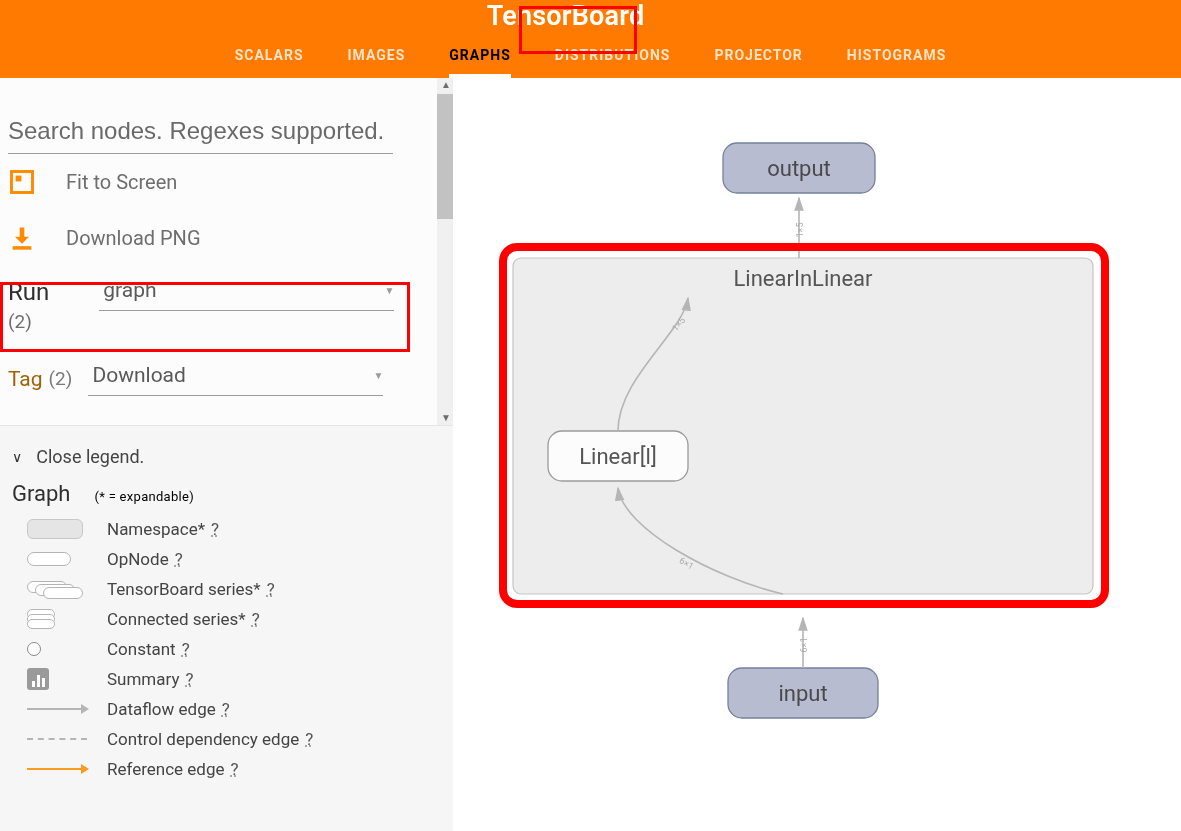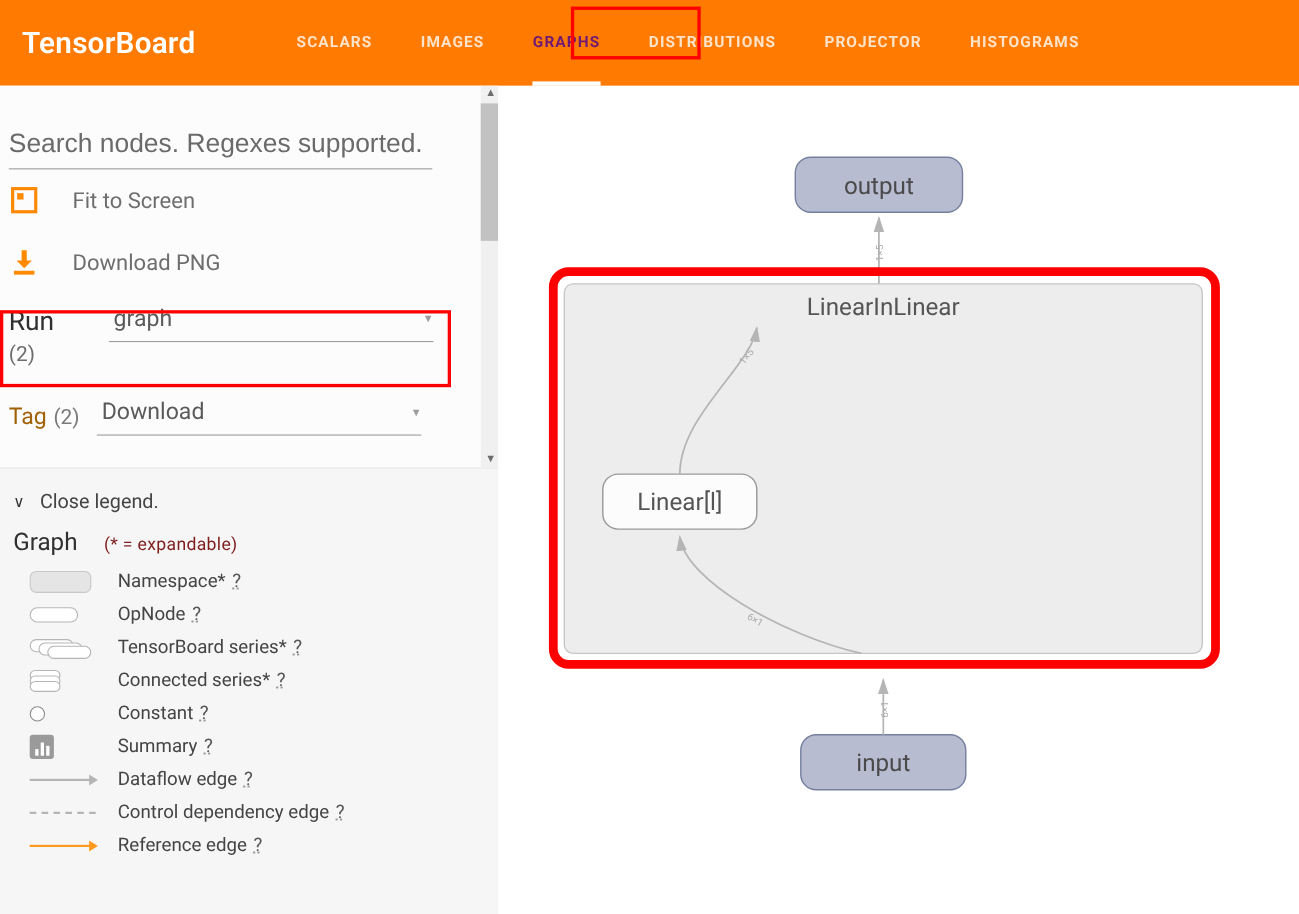--- a/index.html
+++ b/index.html
@@ -6,20 +6,21 @@
   html, body { width: 1181px; height: 831px; font-family: 'Roboto', 'Helvetica Neue', Arial, sans-serif; overflow: hidden; background: #fff; }
 
   
   .header {
     height: 78px;
     background: #ff7a00;
     display: flex;
     align-items: center;
     color: #fff;
     position: relative;
+    flex-direction: column;
   }
   .logo {
     font-size: 27px;
     font-weight: 600;
     margin-left: 20px;
     margin-right: 70px;
     letter-spacing: 0.2px;
   }
   .tabs { display: flex; height: 100%; align-items: center; }
   .tab {
@@ -27,21 +28,21 @@
     height: 100%;
     display: flex;
     align-items: center;
     font-size: 14px;
     font-weight: 700;
     letter-spacing: 1px;
     color: #ffe3c8;
     cursor: pointer;
     position: relative;
   }
-  .tab.active { color: #701a75; }
+  .tab.active { color: #000000; }
   .tab.active::after {
     content: "";
     position: absolute;
     bottom: 0; left: 22px; right: 22px;
     height: 4px;
     background: #fff;
   }
   .tab-highlight-box {
     position: absolute;
     border: 3px solid #ff0000;
@@ -154,21 +155,21 @@
     display: flex;
     align-items: center;
     font-size: 18px;
     color: #444;
     cursor: pointer;
     margin-bottom: 14px;
   }
   .legend-toggle .chev { margin-right: 14px; font-size: 14px; color: #333; }
   .legend-title-row { display: flex; align-items: baseline; margin-bottom: 8px; }
   .legend-title { font-size: 22px; color: #303030; margin-right: 24px; }
-  .legend-sub { font-size: 16px; color: #7f1d1d; letter-spacing: 0.3px; }
+  .legend-sub { font-size: 13px; color: #000000; letter-spacing: 0.3px; }
 
   .legend-item {
     display: flex;
     align-items: center;
     height: 30px;
     font-size: 17px;
     color: #444;
     margin-left: 15px;
   }
   .legend-glyph { width: 80px; display: flex; align-items: center; }

